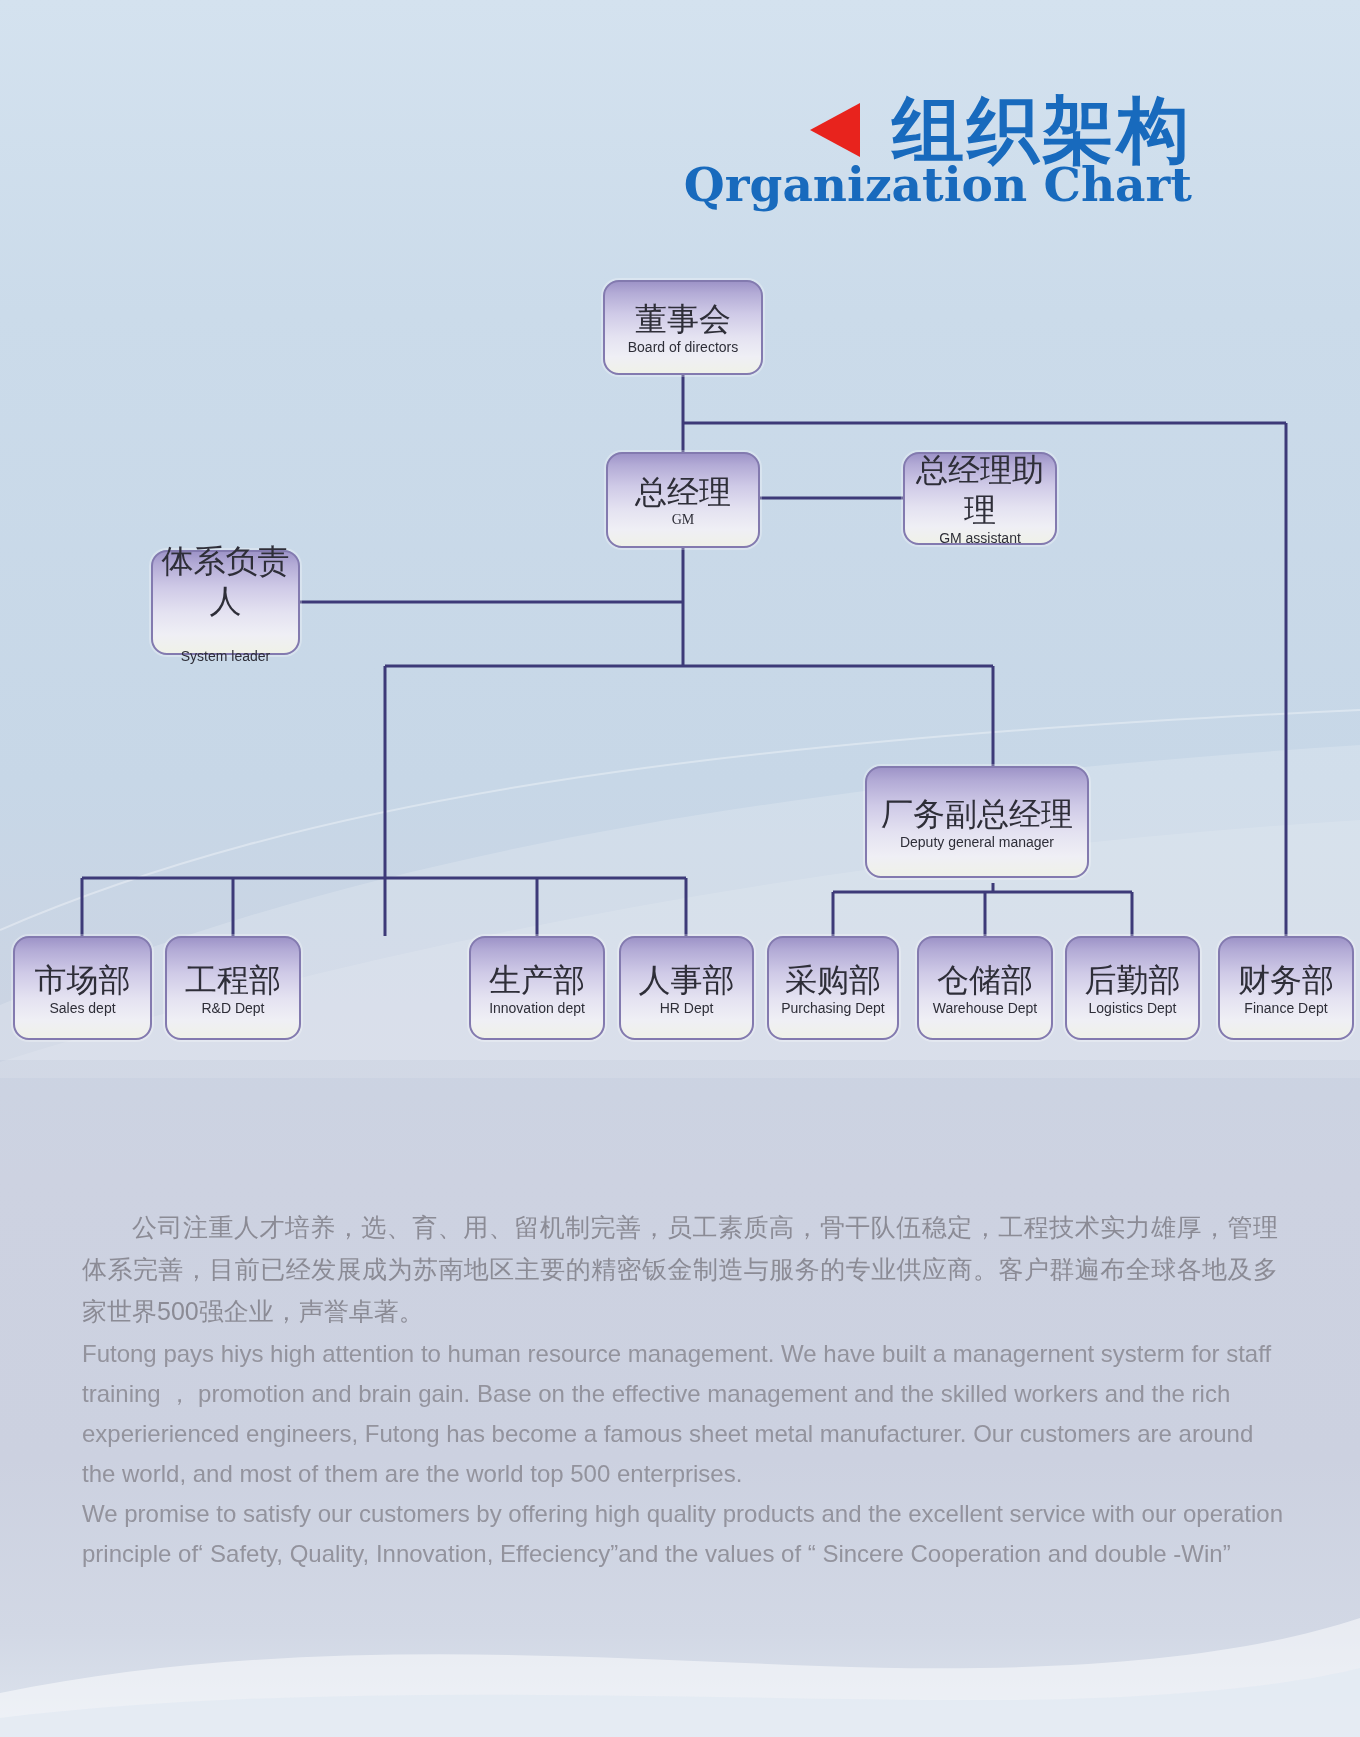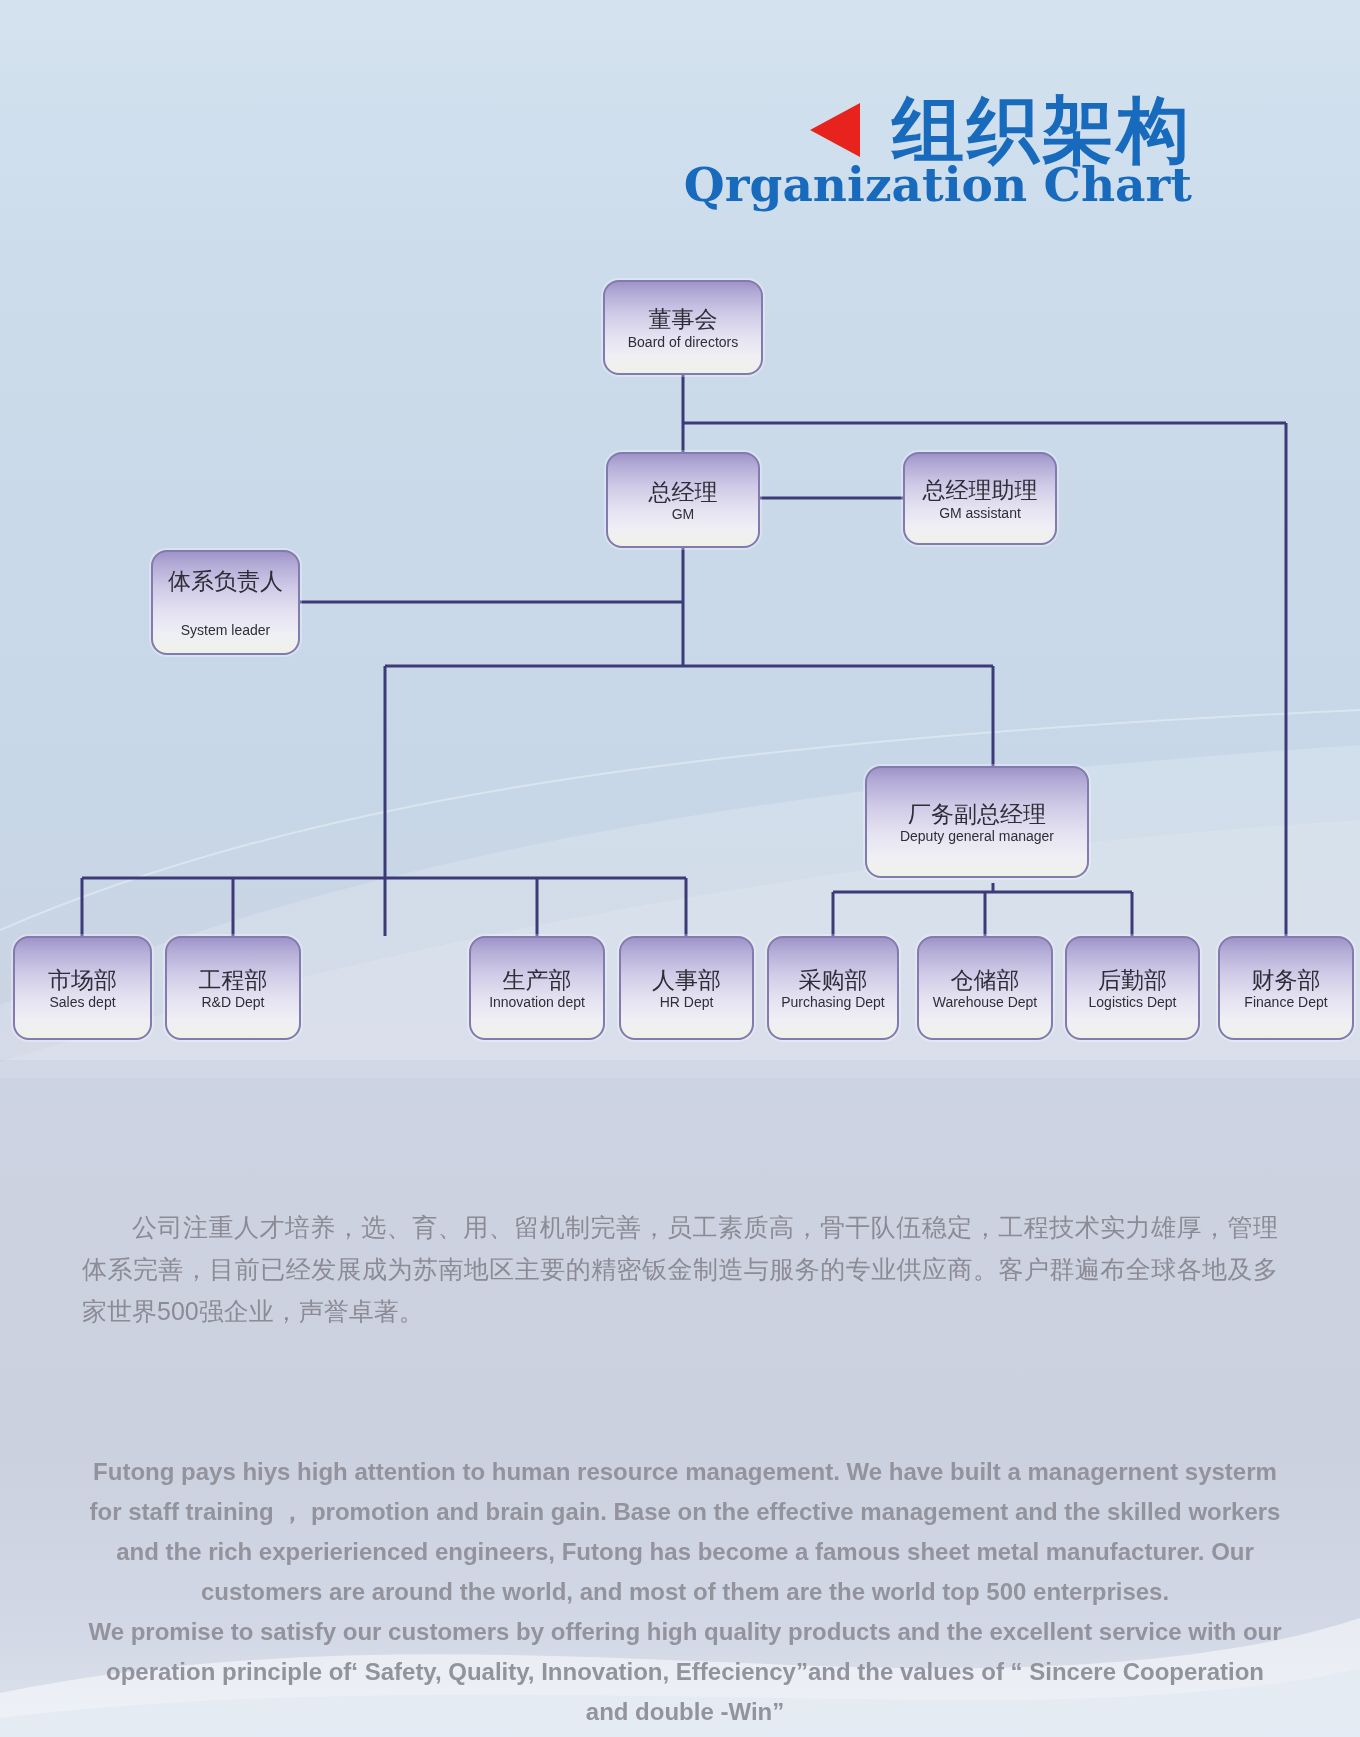--- a/index.html
+++ b/index.html
@@ -47,25 +47,25 @@
     border:2px solid #837aaf;
     border-radius:16px;
     background:linear-gradient(180deg,
       #9e94c8 0%, #b3abd6 12%, #cfcae7 35%,
       #e4e2f1 60%, #efeff5 82%, #eff1e8 100%);
     display:flex;flex-direction:column;
     align-items:center;justify-content:center;
     text-align:center;
     box-shadow:0 0 0 2px rgba(255,255,255,0.28);
   }
-  .node-cn{font-size:23px;line-height:1.25;color:#2e2e38;}
+  .node-cn{font-size:32px;line-height:1.25;color:#2e2e38;}
   .node-en{font-size:14px;line-height:1.15;color:#2e2e38;}
 
   .node-board{left:603px;top:280px;width:160px;height:95px;}
-  .node-gm{left:606px;top:452px;width:154px;height:96px;}
+  .node-gm{left:606px;top:452px;width:154px;height:96px;font-family:Liberation Serif, serif;}
   .node-gm-assistant{left:903px;top:452px;width:154px;height:93px;}
   .node-system-leader{left:151px;top:550px;width:149px;height:105px;gap:27px;}
   .node-deputy-gm{left:865px;top:766px;width:224px;height:112px;}
   .node-sales{left:13px;top:936px;width:139px;height:104px;}
   .node-rd{left:165px;top:936px;width:136px;height:104px;}
   .node-qa{left:317px;top:936px;width:136px;height:104px;}
   .node-production{left:469px;top:936px;width:136px;height:104px;}
   .node-hr{left:619px;top:936px;width:135px;height:104px;}
   .node-purchasing{left:767px;top:936px;width:132px;height:104px;}
   .node-warehouse{left:917px;top:936px;width:136px;height:104px;}
@@ -73,24 +73,23 @@
   .node-finance{left:1218px;top:936px;width:136px;height:104px;}
 
   
   .cn-paragraphs{
     position:absolute;left:82px;top:1206px;width:1196px;
     font-size:25px;line-height:42px;color:#8b8b95;
     text-align:justify;
   }
   .cn-paragraphs p{margin:0;text-indent:2em;}
   .en-paragraphs{
-    position:absolute;left:82px;top:1452px;width:1206px;
+    position:absolute;left:82px;top:1334px;width:1206px;
     font-size:24px;line-height:40px;color:#93939d;
-    text-align:center;
-    font-weight:bold;
+    text-align:left;
   }
   .en-paragraphs p{margin:0;}
 </style>
 </head>
 <body>
 
 <div class="page">
 
   <svg class="deco" width="1360" height="1737" viewBox="0 0 1360 1737">
     <path d="M0 930 C300 800 700 740 1360 710" stroke="#ffffff" stroke-opacity="0.35" fill="none" stroke-width="2"></path>

